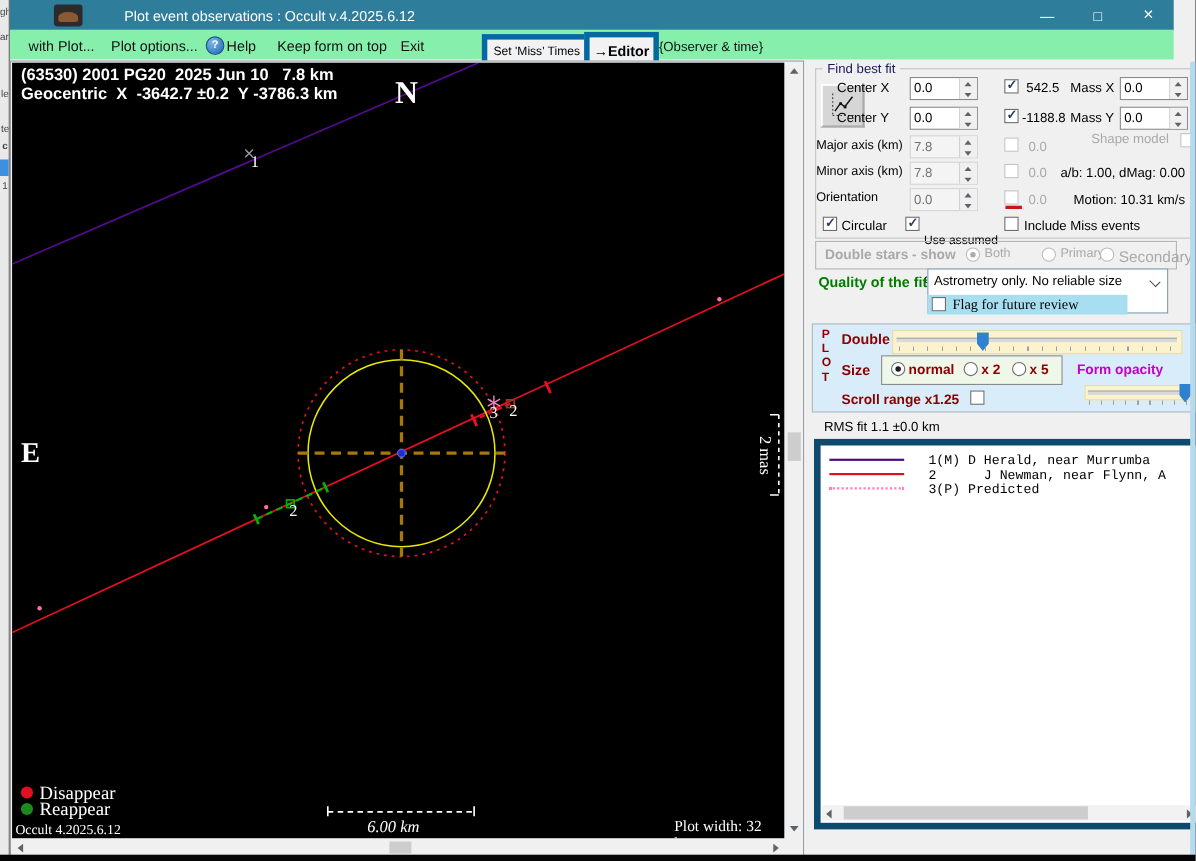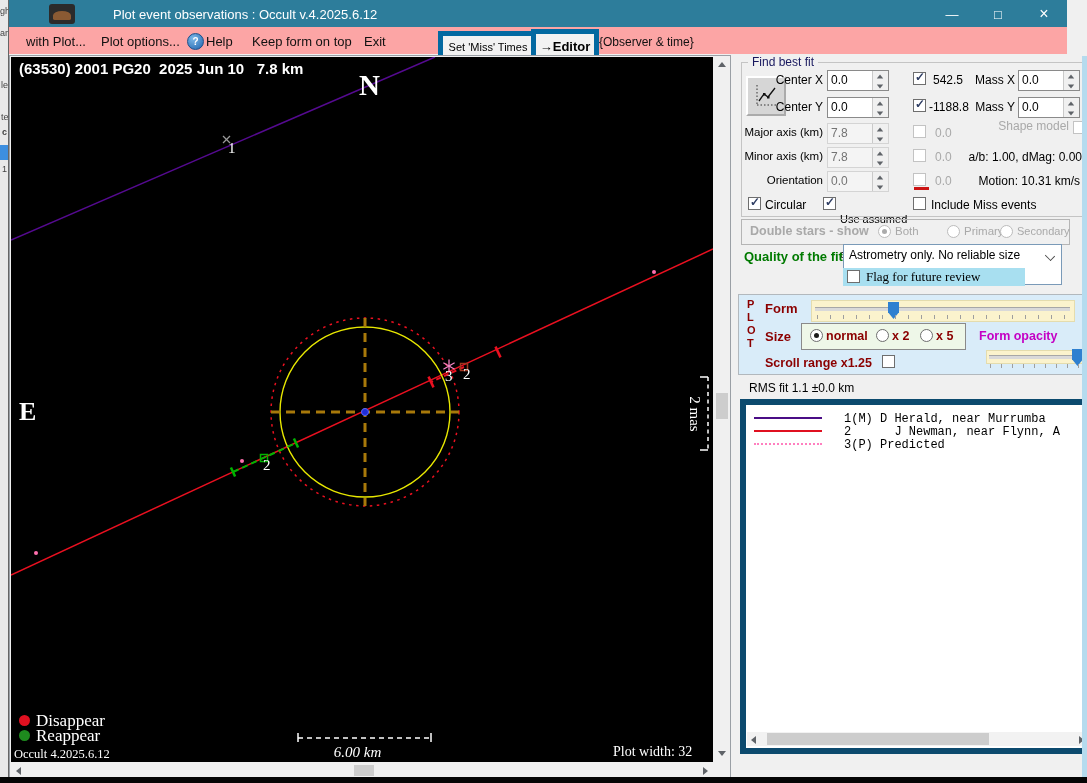--- a/index.html
+++ b/index.html
@@ -16,21 +16,21 @@
 
   
   .mainwin{left:8px;top:0;width:1059px;height:777px;background:#f0f0f0;}
   .titlebar{position:absolute;left:0;top:0;width:100%;height:28px;background:#2d7d9b;color:#fff;}
   .titlebar .ttext{position:absolute;left:104px;top:7px;font-size:13px;}
   .appicon{position:absolute;left:40px;top:4px;width:26px;height:20px;background:#2b2b2b;border-radius:3px;overflow:hidden;}
   .appicon i{position:absolute;left:4px;top:7px;width:18px;height:9px;background:#8a5a33;border-radius:60% 60% 20% 20%;}
   .winbtns{position:absolute;right:0;top:0;height:28px;display:flex;}
   .winbtn{width:46px;height:28px;display:flex;align-items:center;justify-content:center;font-size:13px;color:#fff;}
 
-  .menubar{position:absolute;left:0;top:27px;width:100%;height:27px;background:#fca5a5;}
+  .menubar{position:absolute;left:0;top:27px;width:100%;height:27px;background:#86efac;}
   .mitem{position:absolute;top:7px;font-size:13px;color:#111;}
   .helpicon{position:absolute;left:178px;top:6px;width:15px;height:15px;border-radius:50%;
             background:radial-gradient(circle at 35% 30%,#7db9e8,#1f63ad);color:#fff;font-size:10px;font-weight:bold;
             display:flex;align-items:center;justify-content:center;border:1px solid #1a4f8a;}
   .btn{position:absolute;background:#f2f2f2;border:5px solid #0369a1;display:flex;align-items:center;justify-content:center;}
 
   
   .plotpanel{left:0;top:55px;width:722px;height:724px;background:#f0f0f0;border:1px solid #9a9fa5;box-sizing:border-box;}
   .plotarea{position:absolute;left:1px;top:1px;width:702px;height:705px;background:#000;overflow:hidden;}
   .plotarea .ptxt{position:absolute;color:#fff;}
@@ -44,21 +44,21 @@
   .tri{width:0;height:0;position:absolute;}
   .tri-up{border-left:4px solid transparent;border-right:4px solid transparent;border-bottom:5px solid #5f6368;}
   .tri-down{border-left:4px solid transparent;border-right:4px solid transparent;border-top:5px solid #5f6368;}
   .tri-left{border-top:4px solid transparent;border-bottom:4px solid transparent;border-right:5px solid #5f6368;}
   .tri-right{border-top:4px solid transparent;border-bottom:4px solid transparent;border-left:5px solid #5f6368;}
 
   
   .groupbox{position:absolute;border:1px solid #c4c4c4;}
   .gb-legend{position:absolute;top:-8px;left:6px;background:#f0f0f0;padding:0 4px;font-size:12px;color:#17175e;}
   .rlbl{position:absolute;font-size:12px;color:#000;white-space:pre;}
-  .rlbl.right{text-align:right;}
+  .rlbl.right{text-align:left;}
   .gray{color:#a9a9a9;}
   .spinner{position:absolute;height:21px;background:#fff;border:1px solid #8a8a8a;box-sizing:border-box;display:flex;}
   .spinner .spin-val{flex:1;font-size:12px;padding:2px 0 0 3px;}
   .spinner .spin-btns{width:15px;border-left:1px solid #c9c9c9;display:flex;flex-direction:column;}
   .spinner .spin-btns div{flex:1;background:#f0f0f0;position:relative;}
   .spinner .spin-btns .tri{left:3px;top:3px;transform:scale(.8);}
   .spinner.disabled{background:#f4f4f4;border-color:#d4d4d4;}
   .spinner.disabled .spin-val{color:#737373;}
   .cb{position:absolute;width:13px;height:13px;background:#fff;border:1px solid #6e6e6e;box-sizing:border-box;}
   .cb.checked::after{content:"✓";position:absolute;left:1px;top:-3px;font-size:12px;font-weight:bold;color:#2e3d63;}
@@ -185,20 +185,21 @@
           </g>
 
           <g stroke="#fff">
             <line x1="697" y1="320" x2="697" y2="393" stroke-width="1.5" stroke-dasharray="4 3.5"></line>
             <line x1="689" y1="320" x2="697" y2="320" stroke-width="1.5"></line>
             <line x1="689" y1="393" x2="697" y2="393" stroke-width="1.5"></line>
           </g>
         </svg>
 
         <div class="ptxt ptitle" style="left:8px;top:3px">(63530) 2001 PG20  2025 Jun 10   7.8 km</div>
+        <div class="ptxt ptitle" style="left:8px;top:20px">Geocentric  X  -3642.7 ±0.2  Y -3786.3 km</div>
         <div class="ptxt serif" style="left:348px;top:12px;font-size:29px;font-weight:bold">N</div>
         <div class="ptxt serif" style="left:8px;top:340px;font-size:26px;font-weight:bold">E</div>
         <div class="ptxt serif" style="left:217px;top:83px;font-size:15px">1</div>
         <div class="ptxt serif" style="left:252px;top:400px;font-size:15px">2</div>
         <div class="ptxt serif" style="left:434px;top:311px;font-size:15px">3</div>
         <div class="ptxt serif" style="left:452px;top:309px;font-size:15px">2</div>
         <div class="ptxt serif" style="left:280px;top:687px;width:133px;text-align:center;font-style:italic;font-size:15px">6.00 km</div>
         <div class="ptxt serif" style="left:645px;top:350px;width:80px;height:14px;text-align:center;font-size:15px;transform:rotate(90deg)">2 mas</div>
         <span class="dot" style="left:8px;top:658px;background:#e01020"></span>
         <div class="ptxt serif" style="left:25px;top:654px;font-size:17px">Disappear</div>
@@ -351,40 +352,40 @@
     <div class="rlbl" style="left:189px;top:135px">Include Miss events</div>
   </div>
 
   <div class="groupbox" style="left:741px;top:219px;width:327px;height:24px;border-color:#b5b5b5">
     <div class="rlbl gray" style="left:8px;top:4px;font-weight:bold;font-size:12.5px">Double stars - show</div>
     <span class="radio disabled sel" style="left:136px;top:5px"></span>
     <div class="rlbl gray" style="left:153px;top:5px;font-size:11.5px">Both</div>
     <span class="radio disabled" style="left:205px;top:5px"></span>
     <div class="rlbl gray" style="left:222px;top:5px;font-size:11.5px">Primary</div>
     <span class="radio disabled" style="left:258px;top:5px"></span>
-    <div class="rlbl gray" style="left:275px;top:5px;font-size:11px">Secondary</div>
+    <div class="rlbl gray" style="left:275px;top:5px;font-size:14px">Secondary</div>
   </div>
 
   <div class="rlbl" style="left:744px;top:249px;font-weight:bold;font-size:13px;color:#007a00">Quality of the fit</div>
   <div class="select" style="left:843px;top:244px;width:219px;height:41px">
     <span class="sval">Astrometry only. No reliable size</span>
     <span class="chev"></span>
   </div>
   <div class="flagbox" style="left:843px;top:268px;width:182px;height:18px">
     <span class="cb" style="left:4px;top:2px"></span>
     <span class="rlbl serif" style="left:23px;top:1px;font-size:13px">Flag for future review</span>
   </div>
 
   <div class="plotctl" style="left:738px;top:294px;width:347px;height:79px">
     <div class="rlbl maroon" style="left:8px;top:3px;font-size:11px">P</div>
     <div class="rlbl maroon" style="left:8px;top:16px;font-size:11px">L</div>
     <div class="rlbl maroon" style="left:8px;top:29px;font-size:11px">O</div>
     <div class="rlbl maroon" style="left:8px;top:42px;font-size:11px">T</div>
 
-    <div class="rlbl maroon" style="left:26px;top:6px;font-size:13px">Form</div>
+    <div class="rlbl maroon" style="left:26px;top:6px;font-size:13px">Double</div>
     <div class="slider-track" style="left:72px;top:5px;width:262px;height:20px">
       <span class="groove" style="left:3px;top:6px;width:255px"></span>
       <span class="sthumb" style="left:76px;top:1px"></span>
       <span class="ticks" style="left:5px;top:14px;width:252px"></span>
     </div>
 
     <div class="rlbl maroon" style="left:26px;top:34px;font-size:13px">Size</div>
     <div class="groupbox" style="left:62px;top:28px;width:163px;height:25px;background:#eef7e8;border-color:#8a8a8a">
       <span class="radio sel" style="left:8px;top:5px"></span>
       <div class="rlbl" style="left:24px;top:5px;color:#8b0000;font-weight:bold;font-size:12.5px">normal</div>

